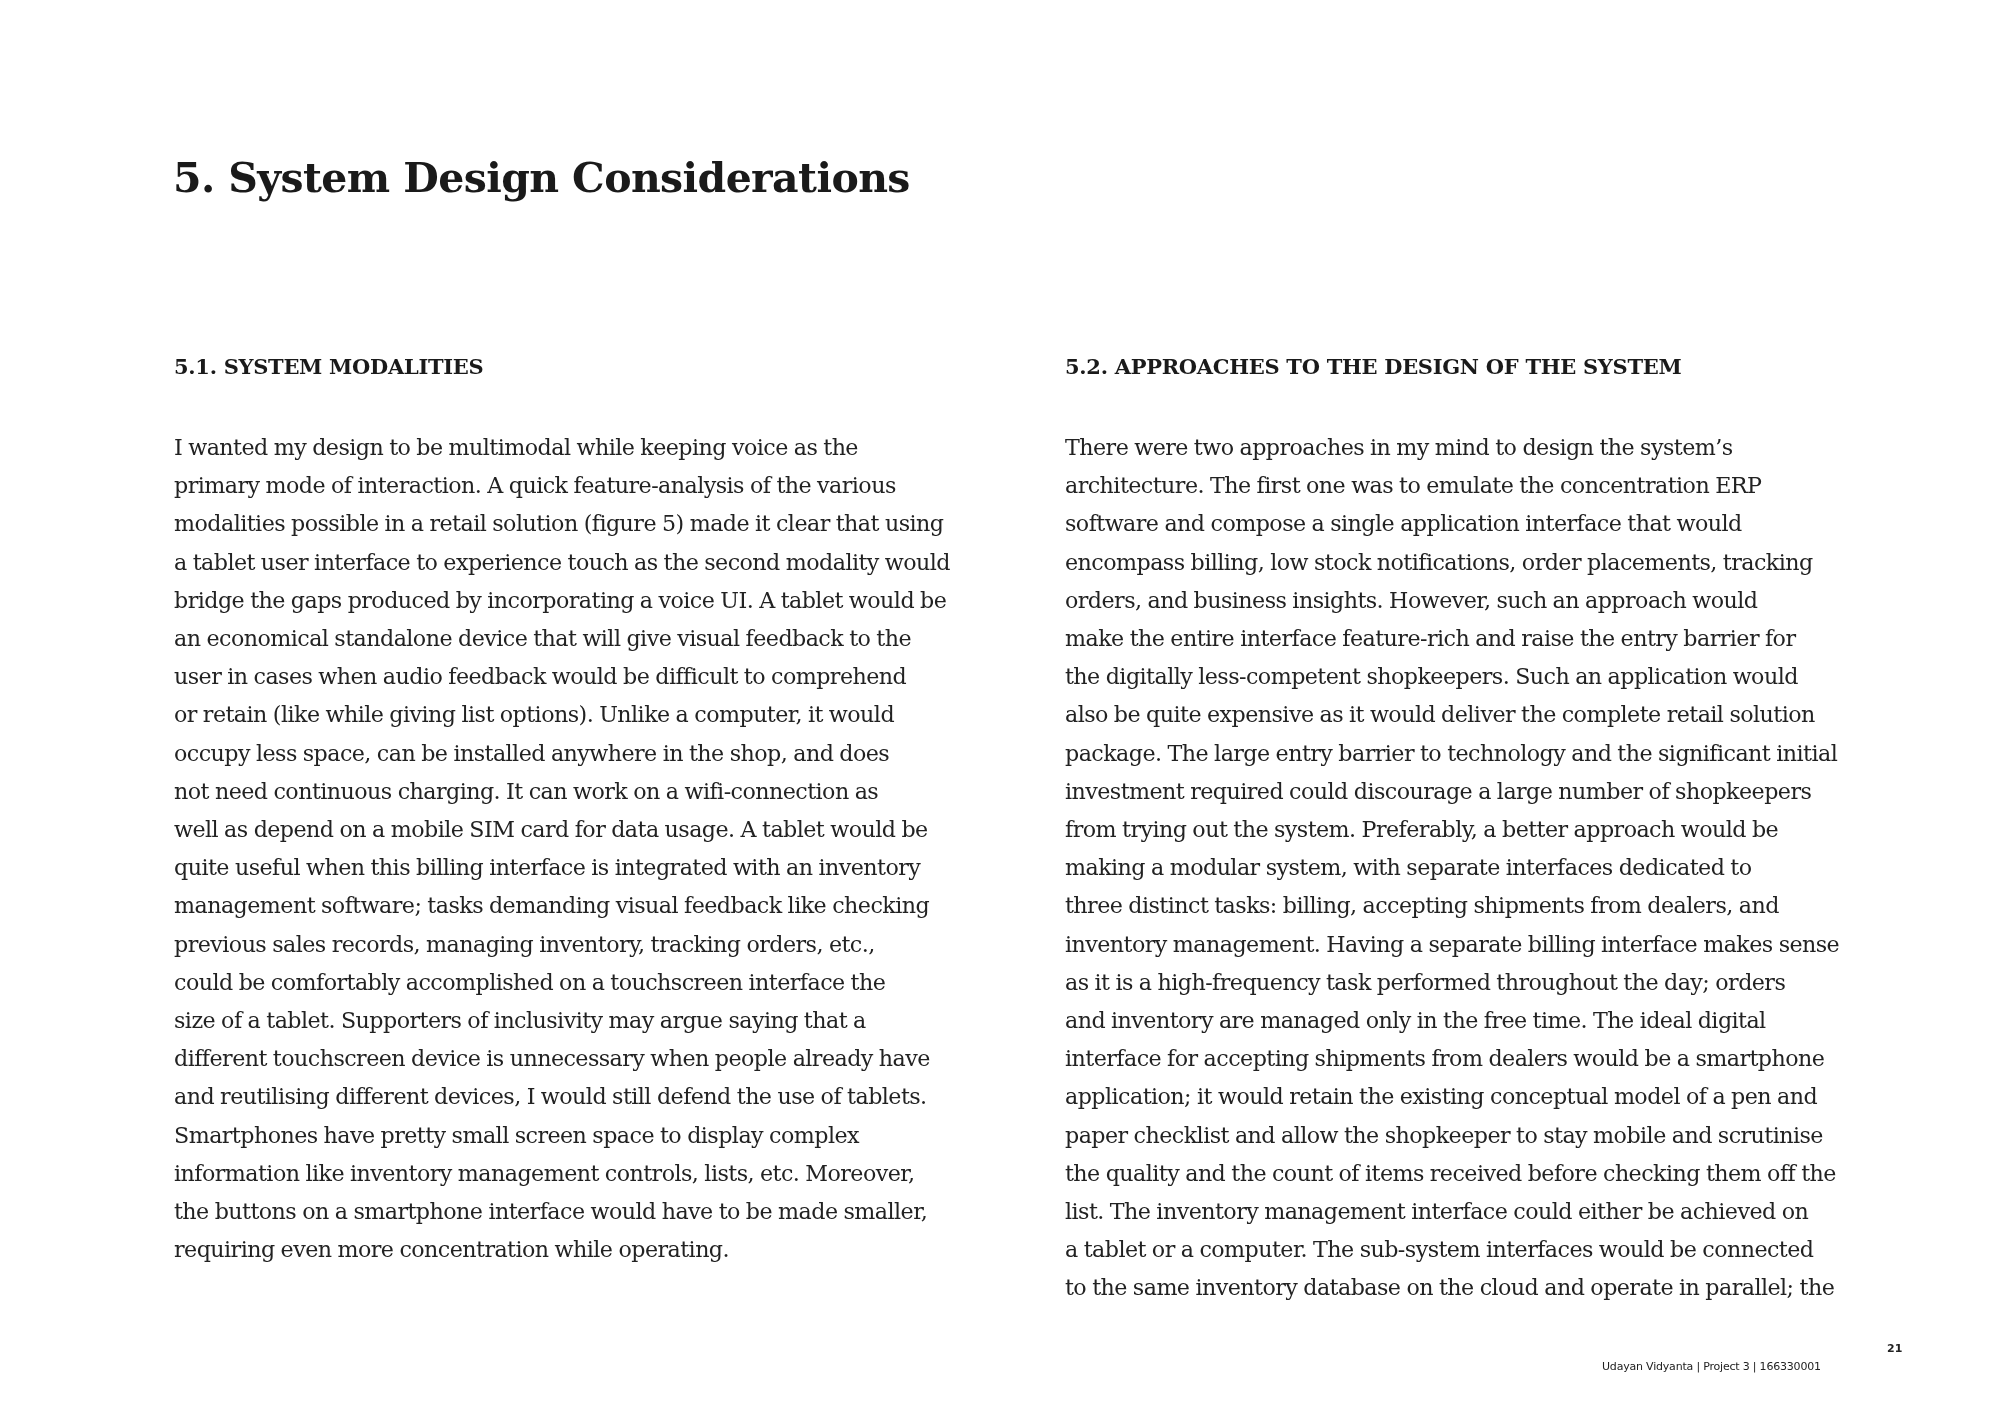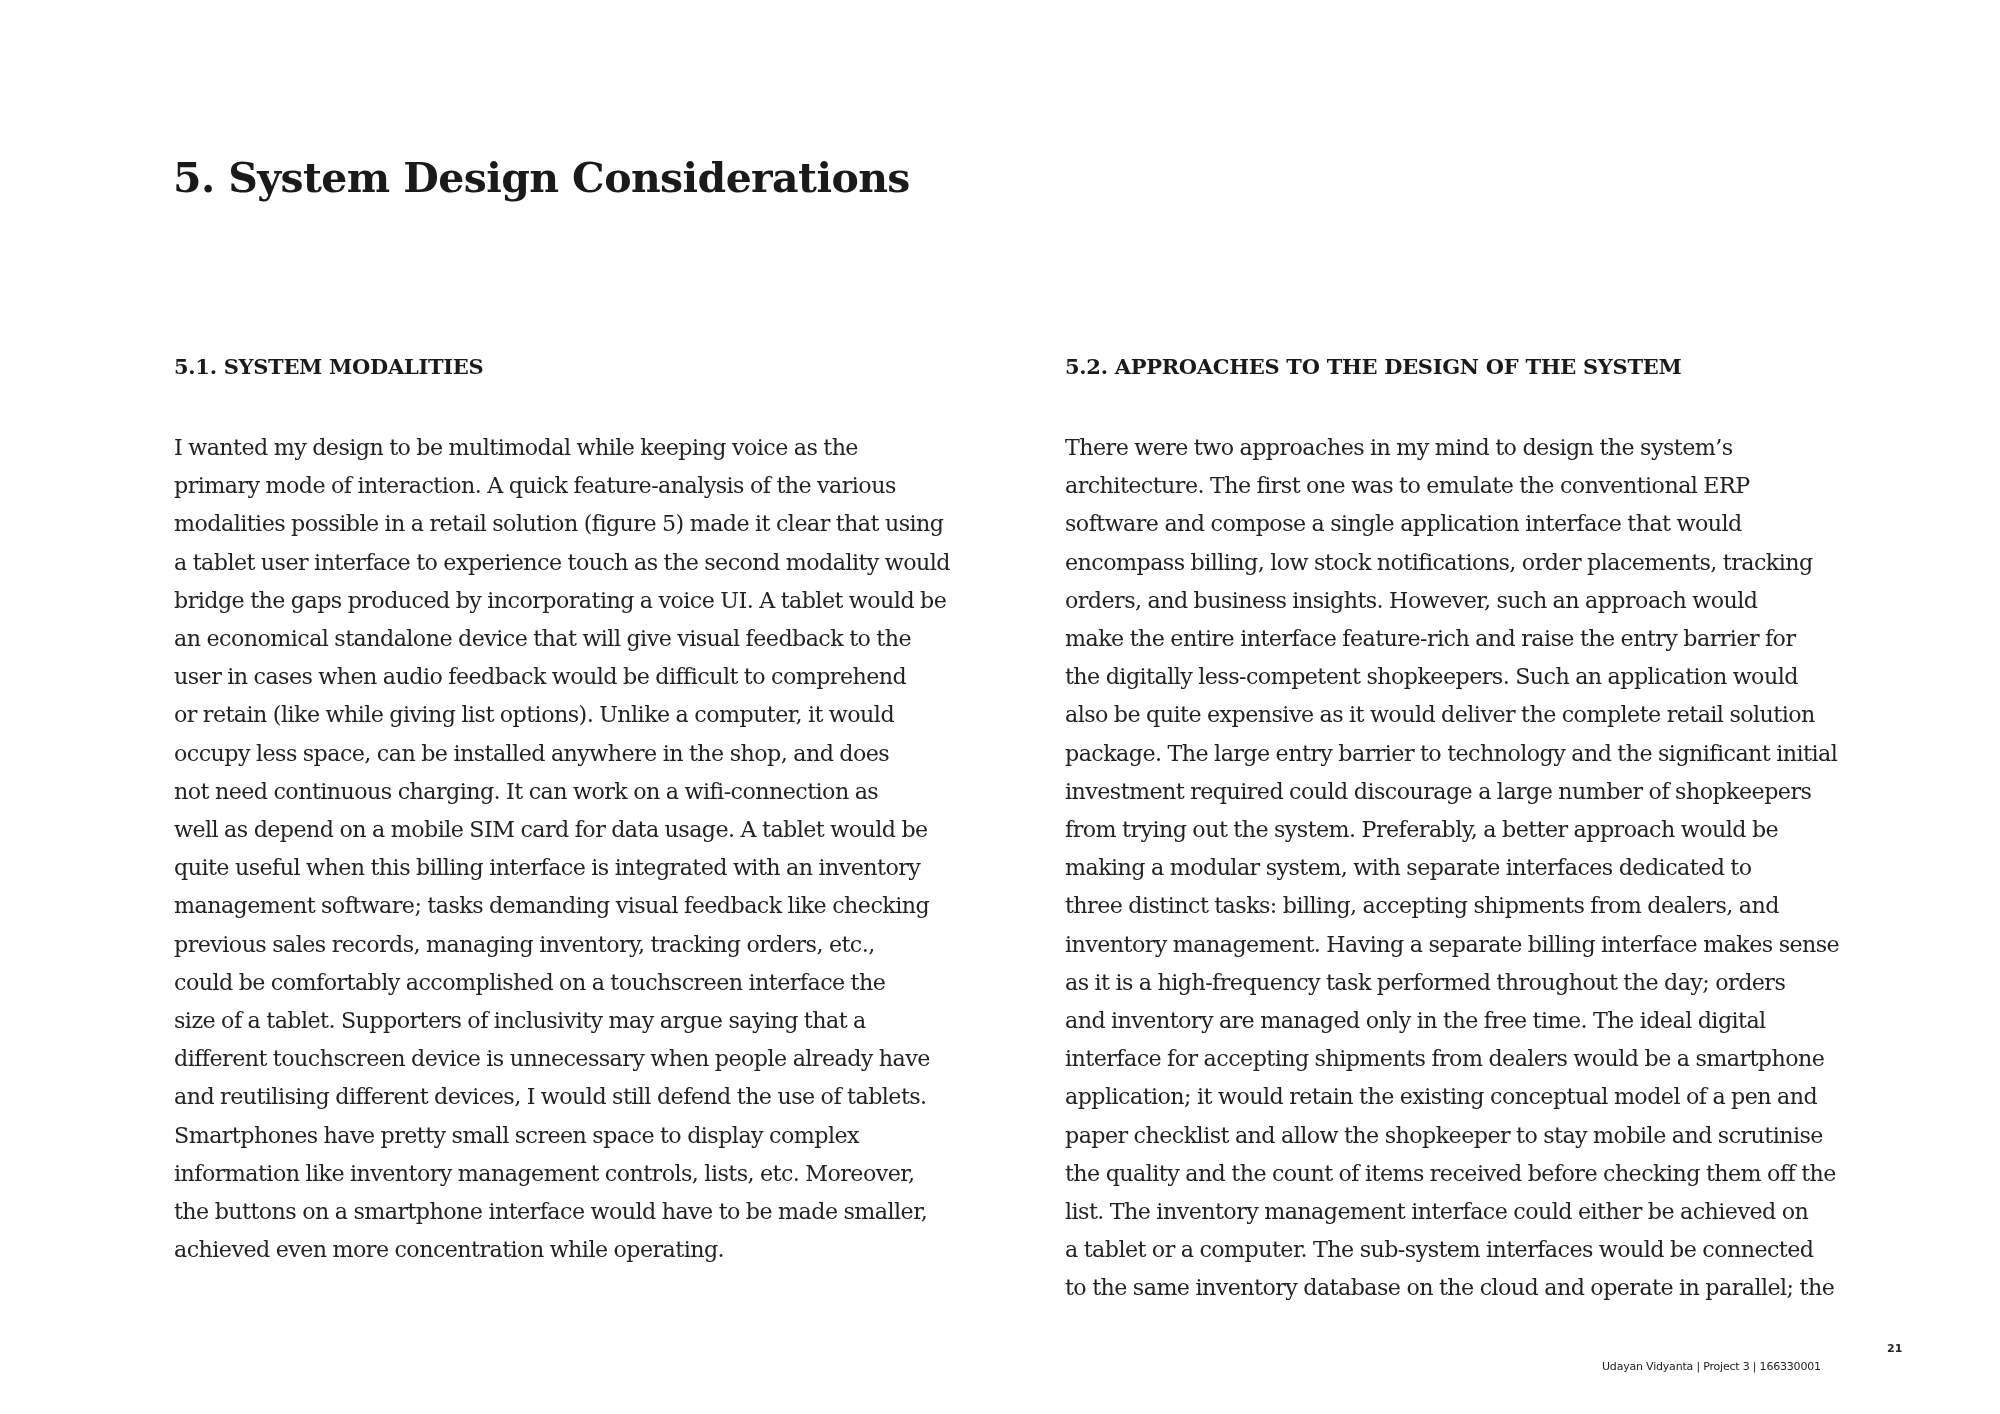--- a/index.html
+++ b/index.html
@@ -108,29 +108,29 @@
       <span class="body-line">quite useful when this billing interface is integrated with an inventory</span>
       <span class="body-line">management software; tasks demanding visual feedback like checking</span>
       <span class="body-line">previous sales records, managing inventory, tracking orders, etc.,</span>
       <span class="body-line">could be comfortably accomplished on a touchscreen interface the</span>
       <span class="body-line">size of a tablet. Supporters of inclusivity may argue saying that a</span>
       <span class="body-line">different touchscreen device is unnecessary when people already have</span>
       <span class="body-line">and reutilising different devices, I would still defend the use of tablets.</span>
       <span class="body-line">Smartphones have pretty small screen space to display complex</span>
       <span class="body-line">information like inventory management controls, lists, etc. Moreover,</span>
       <span class="body-line">the buttons on a smartphone interface would have to be made smaller,</span>
-      <span class="body-line">achieved even more concentration while operating.</span>
+      <span class="body-line">requiring even more concentration while operating.</span>
     </div>
 </section>
 
 <section class="column col-right">
   <h2 class="section-heading">5.2. APPROACHES TO THE DESIGN OF THE SYSTEM</h2>
   <div class="body-text">
       <span class="body-line">There were two approaches in my mind to design the system’s</span>
-      <span class="body-line">architecture. The first one was to emulate the conventional ERP</span>
+      <span class="body-line">architecture. The first one was to emulate the concentration ERP</span>
       <span class="body-line">software and compose a single application interface that would</span>
       <span class="body-line">encompass billing, low stock notifications, order placements, tracking</span>
       <span class="body-line">orders, and business insights. However, such an approach would</span>
       <span class="body-line">make the entire interface feature-rich and raise the entry barrier for</span>
       <span class="body-line">the digitally less-competent shopkeepers. Such an application would</span>
       <span class="body-line">also be quite expensive as it would deliver the complete retail solution</span>
       <span class="body-line">package. The large entry barrier to technology and the significant initial</span>
       <span class="body-line">investment required could discourage a large number of shopkeepers</span>
       <span class="body-line">from trying out the system. Preferably, a better approach would be</span>
       <span class="body-line">making a modular system, with separate interfaces dedicated to</span>

